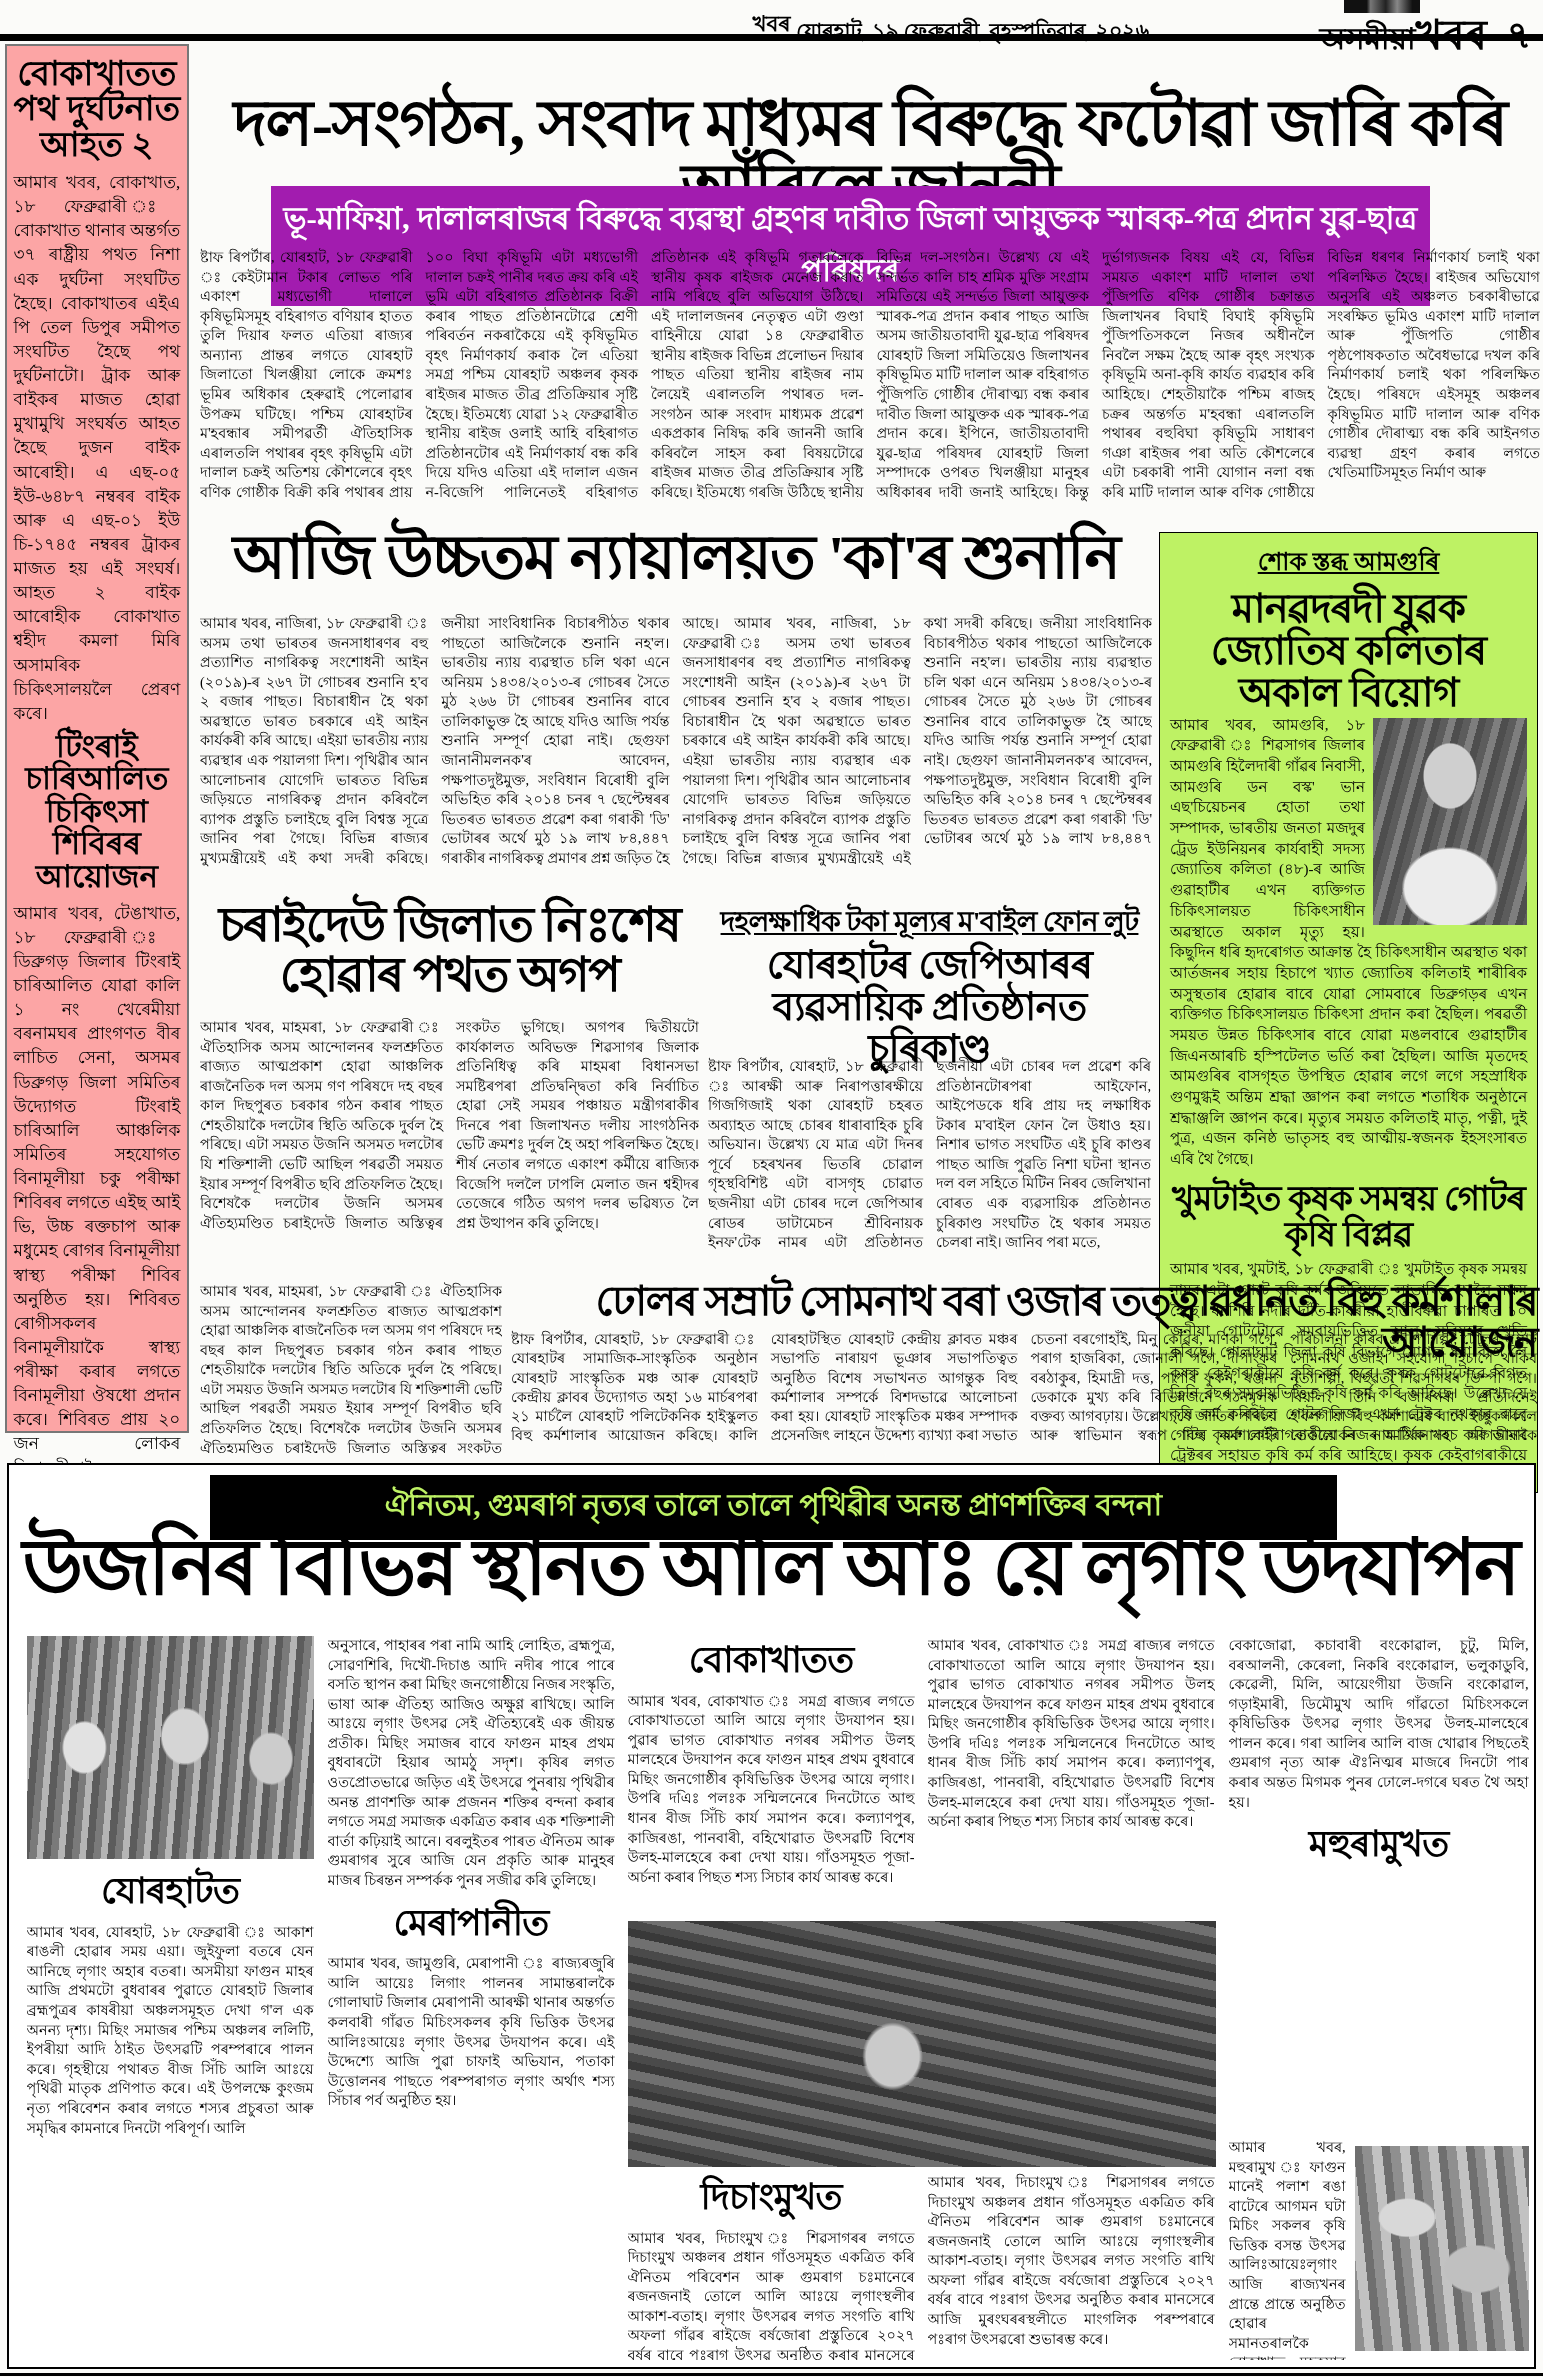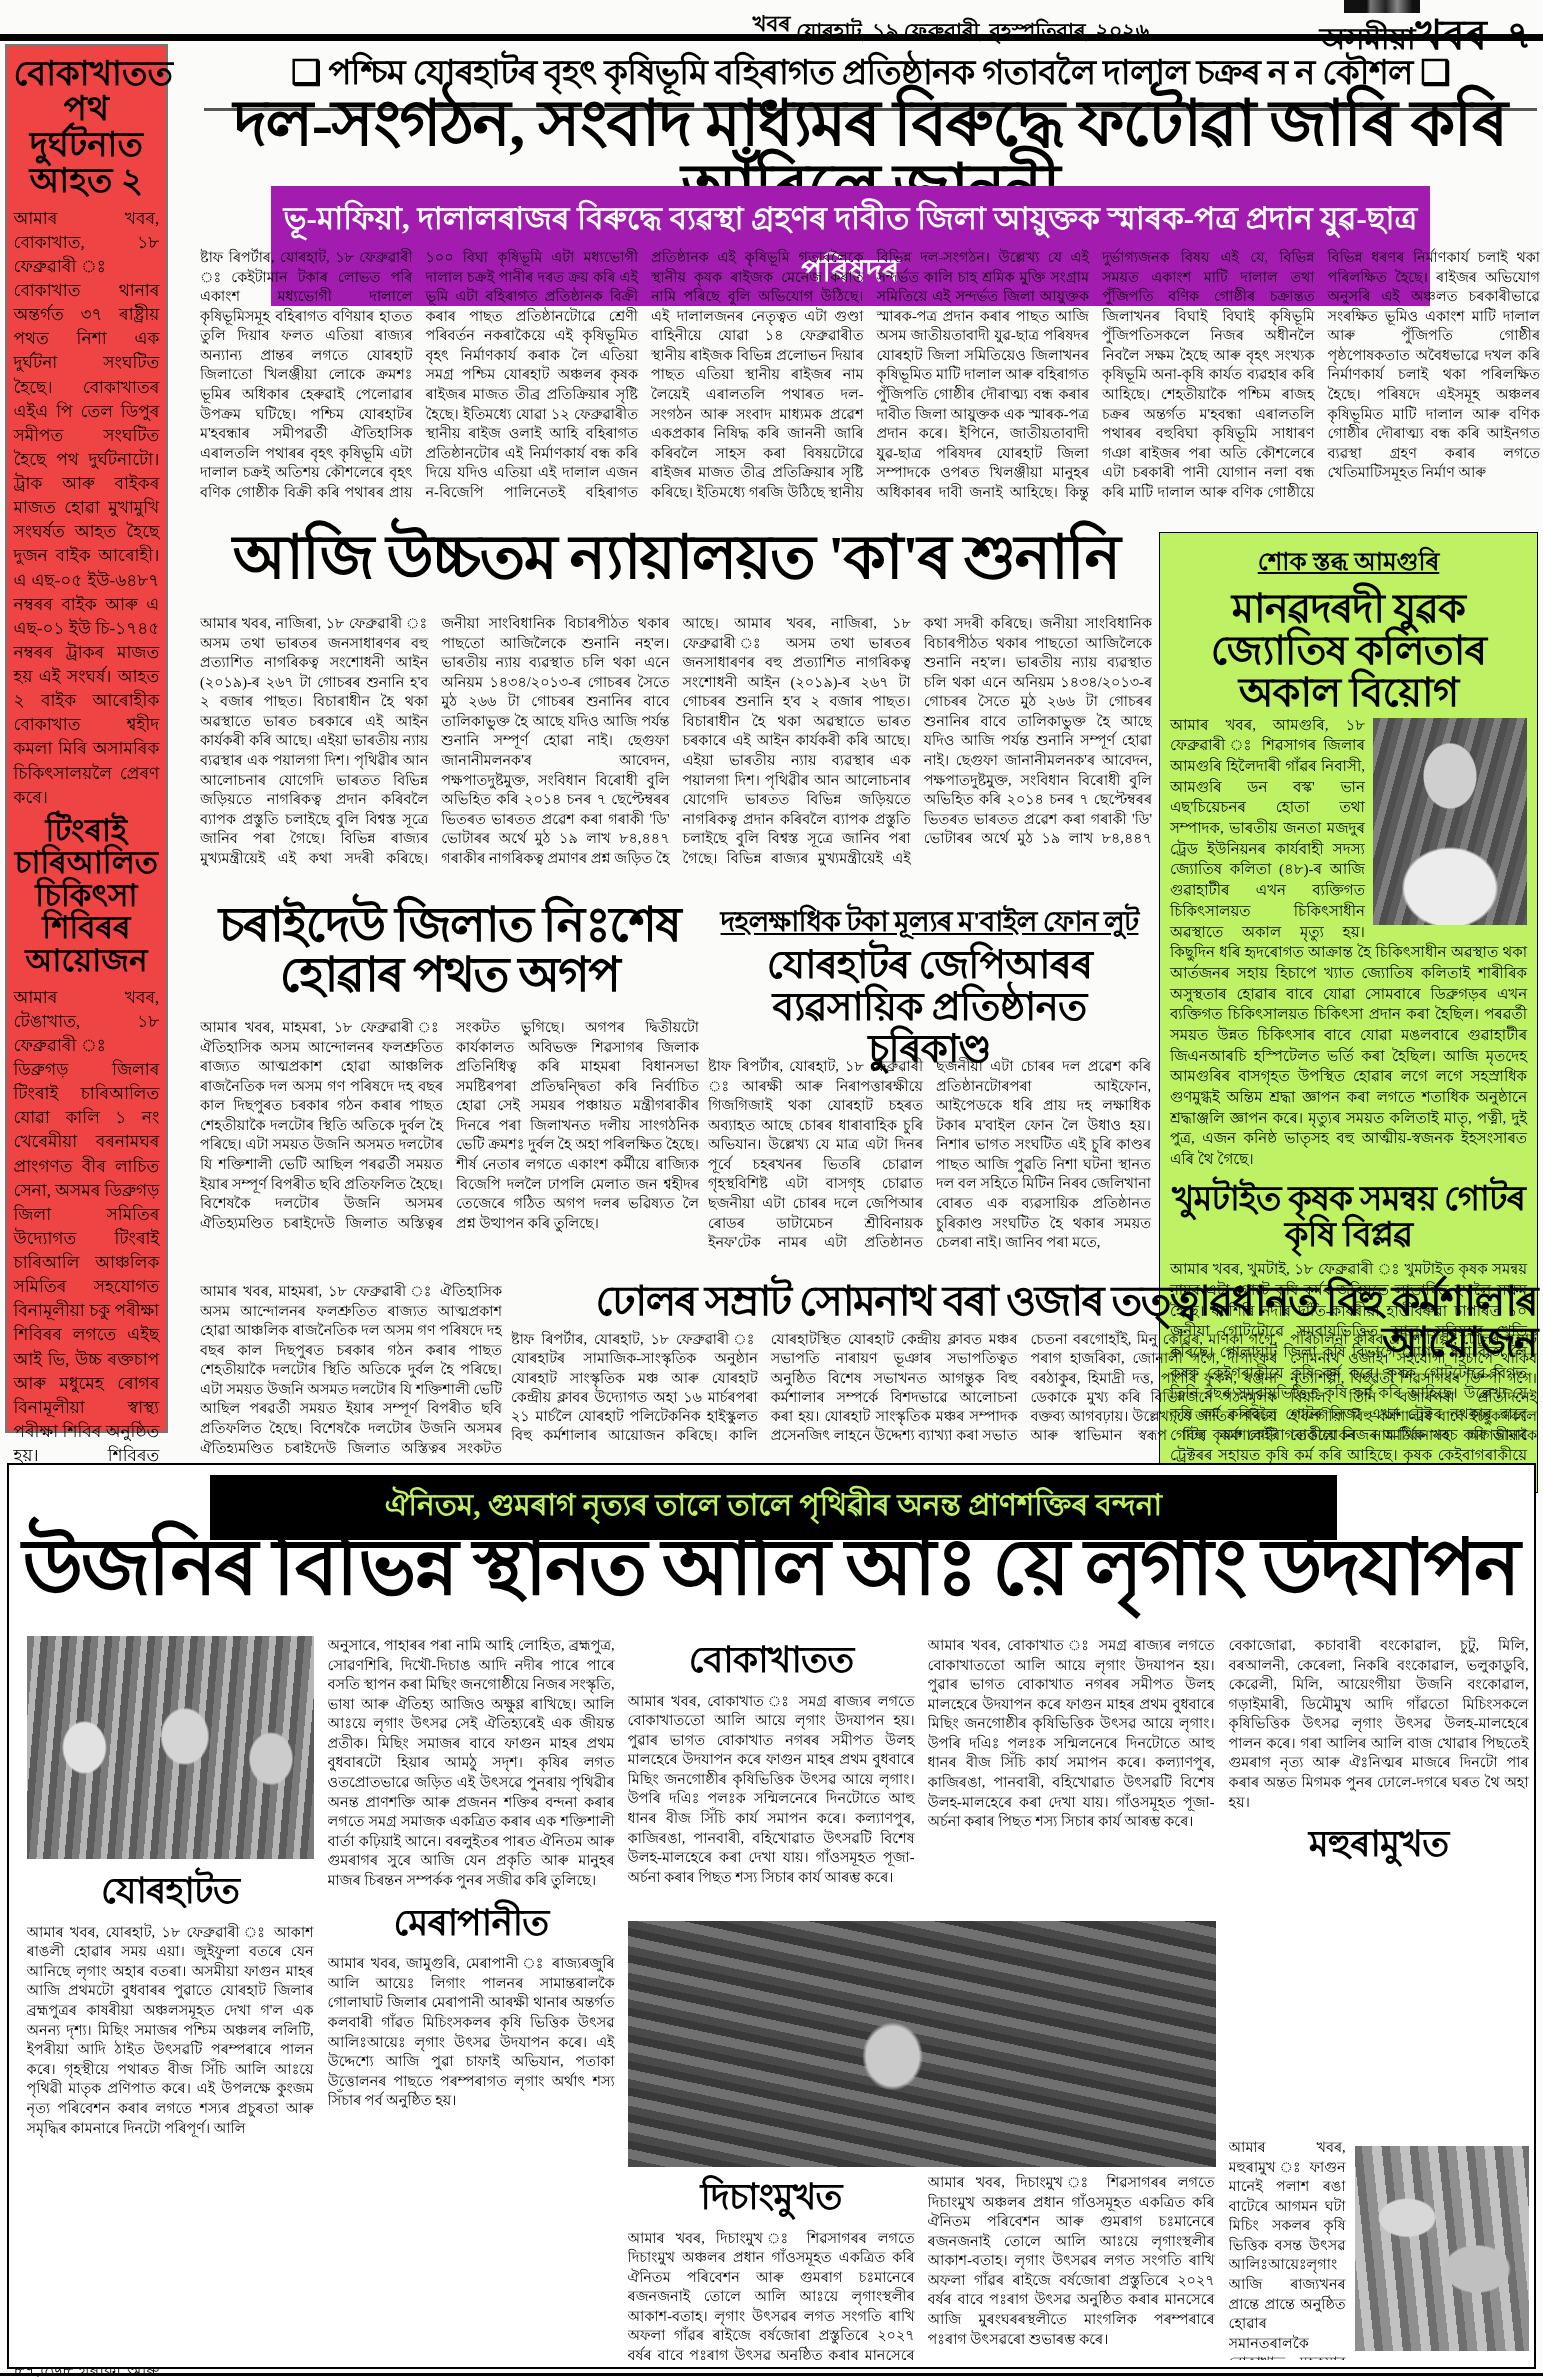--- a/index.html
+++ b/index.html
@@ -12,22 +12,22 @@
   #brand{right:57px;top:3.3px;font-size:29.6px;font-weight:bold;white-space:nowrap;}
   #brand .brand-bold{font-size:41px;font-weight:900;letter-spacing:-0.8px;}
   #pageno{right:11.5px;top:4.9px;font-size:38px;font-weight:bold;}
   #masthead-graphic{right:123px;top:0;width:76px;height:13px;
       background:linear-gradient(90deg,#111 0 30%,#777 35%,#222 55%,#888 70%,#111 90%);}
   #head-rule{left:0;top:34px;width:1543px;height:6.6px;background:#000;}
   
   #strap{left:204px;top:46px;width:1333px;font-size:34px;font-weight:800;text-align:center;
          border-bottom:3.3px solid #555;padding-bottom:4.9px;letter-spacing:-0.8px;}
   
-  #left-rail{left:4.9px;top:44px;width:163px;height:1389px;border:2.5px double #777;
-             background:#ef4444;padding:4.9px 6.6px;box-sizing:border-box;}
+  #left-rail{left:4.9px;top:44px;width:184px;height:1389px;border:2.5px double #777;
+             background:#fca5a5;padding:4.9px 6.6px;box-sizing:border-box;}
   .rail-h{font-size:34px;font-weight:900;text-align:center;line-height:1.05;margin:4.9px 0 8.2px;}
   .rail-h2{font-size:31px;}
   .rail-b{font-size:17px;line-height:1.42;text-align:justify;}
   
   #lead-headline{left:200px;top:92px;width:1340px;font-size:64px;font-weight:900;
                  text-align:center;line-height:1.0;letter-spacing:-1.6px;}
   #lead-band{left:271px;top:186px;width:1149px;background:#a21caf;color:#fff;
              font-size:31px;font-weight:bold;text-align:center;padding:8.2px 4.9px;}
   #lead-body{left:200px;top:248px;width:1340px;height:271px;column-count:6;column-gap:13px;
              font-size:14.4px;line-height:1.36;text-align:justify;overflow:hidden;}
@@ -100,21 +100,20 @@
 
   <div class="abs" id="head-center">খবৰ</div>
   <div class="abs" id="dateline">যোৰহাট, ১৯ ফেব্ৰুৱাৰী, বৃহস্পতিবাৰ, ২০২৬</div>
   <div class="abs" id="masthead-graphic"></div>
   <div class="abs" id="brand">
     <span>অসমীয়া</span><span class="brand-bold">খবৰ</span>
   </div>
   <div class="abs" id="pageno">৭</div>
   <div class="abs" id="head-rule"></div>
 
-  <div class="abs" id="strap">❑ পশ্চিম যোৰহাটৰ বৃহৎ কৃষিভূমি বহিৰাগত প্ৰতিষ্ঠানক গতাবলৈ দালাল চক্ৰৰ ন ন কৌশল ❑</div>
 
   <div class="abs" id="left-rail">
     <div class="rail-h">বোকাখাতত পথ দুৰ্ঘটনাত আহত ২</div>
     <div class="rail-b">আমাৰ খবৰ, বোকাখাত, ১৮ ফেব্ৰুৱাৰী ঃ বোকাখাত থানাৰ অন্তৰ্গত ৩৭ ৰাষ্ট্ৰীয় পথত নিশা এক দুৰ্ঘটনা সংঘটিত হৈছে। বোকাখাতৰ এইএ পি তেল ডিপুৰ সমীপত সংঘটিত হৈছে পথ দুৰ্ঘটনাটো। ট্ৰাক আৰু বাইকৰ মাজত হোৱা মুখামুখি সংঘৰ্ষত আহত হৈছে দুজন বাইক আৰোহী। এ এছ-০৫ ইউ-৬৪৮৭ নম্বৰৰ বাইক আৰু এ এছ-০১ ইউ চি-১৭৪৫ নম্বৰৰ ট্ৰাকৰ মাজত হয় এই সংঘৰ্ষ। আহত ২ বাইক আৰোহীক বোকাখাত শ্বহীদ কমলা মিৰি অসামৰিক চিকিৎসালয়লৈ প্ৰেৰণ কৰে।</div>
     <div class="rail-h rail-h2">টিংৰাই চাৰিআলিত চিকিৎসা শিবিৰৰ আয়োজন</div>
     <div class="rail-b">আমাৰ খবৰ, টেঙাখাত, ১৮ ফেব্ৰুৱাৰী ঃ ডিব্ৰুগড় জিলাৰ টিংৰাই চাৰিআলিত যোৱা কালি ১ নং খেৰেমীয়া বৰনামঘৰ প্ৰাংগণত বীৰ লাচিত সেনা, অসমৰ ডিব্ৰুগড় জিলা সমিতিৰ উদ্যোগত টিংৰাই চাৰিআলি আঞ্চলিক সমিতিৰ সহযোগত বিনামূলীয়া চকু পৰীক্ষা শিবিৰৰ লগতে এইছ আই ভি, উচ্চ ৰক্তচাপ আৰু মধুমেহ ৰোগৰ বিনামূলীয়া স্বাস্থ্য পৰীক্ষা শিবিৰ অনুষ্ঠিত হয়। শিবিৰত ৰোগীসকলৰ বিনামূলীয়াকৈ স্বাস্থ্য পৰীক্ষা কৰাৰ লগতে বিনামূলীয়া ঔষধো প্ৰদান কৰে। শিবিৰত প্ৰায় ২০ জন লোকৰ বিনামূলীয়াকৈ চকুৰ অস্ত্ৰোপচাৰ কৰে।</div>
     <div class="rail-h rail-h2">খুমটাইত মুঠ ভোটাৰ ১,৭১,৬৯৭ গৰাকী</div>
     <div class="rail-b">আমাৰ খবৰ, খুমটাই, ১৮ ফেব্ৰুৱাৰী ঃ নিৰ্বাচনী আয়োগৰ নিৰ্দেশনা অনুসৰি গোলাঘাট জিলাতো ১০ ফেব্ৰুৱাৰীত নিৰ্বাচনী শাখাই জিলাখনৰ চূড়ান্ত ভোটাৰ তালিকা প্ৰকাশ কৰে। ২০২৬ চনৰ ১ জানুৱাৰীক ভিত্তি বৰ্ষ হিচাপে লৈ প্ৰকাশ কৰা চূড়ান্ত ভোটাৰ তালিকা মতে জিলাখনৰ ১০৬ নং খুমটাই বিধানসভা সমষ্টিৰ মুঠ ভোটাৰ ১,৭১,৬৯৭ গৰাকী। তালিকাত প্ৰকাশ পোৱা মতে সমষ্টিটোত পুৰুষ ভোটাৰ ৮৪,১২৪ গৰাকী, মহিলা ভোটাৰ ৮৭,৫৬৮ গৰাকী আৰু সমষ্টিটোত তৃতীয় লিংগ ভোটাৰ ৫ গৰাকী।</div>
   </div>
 

